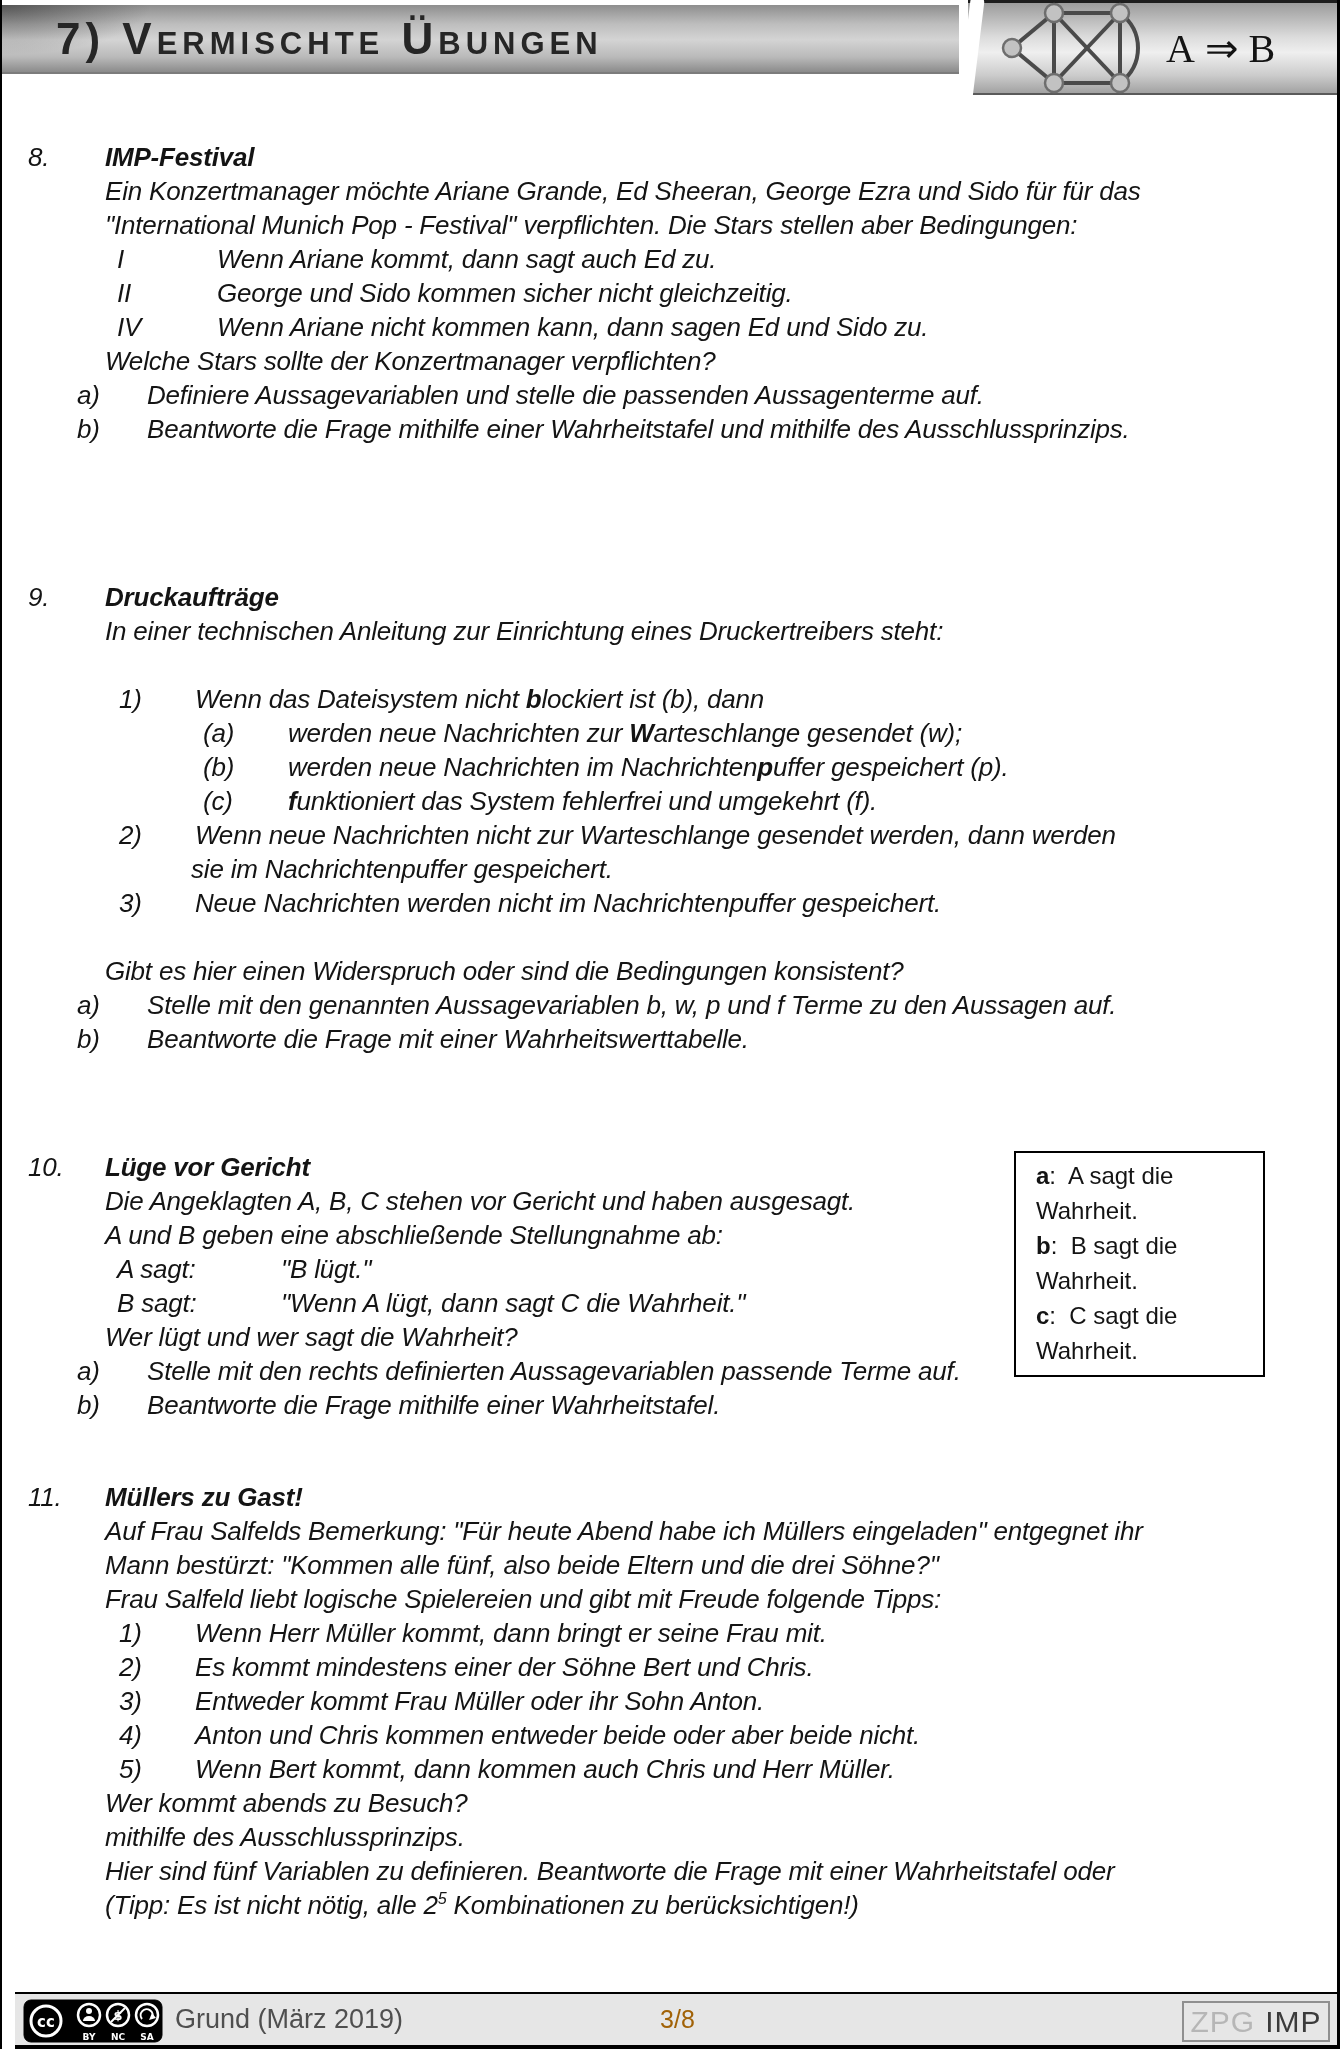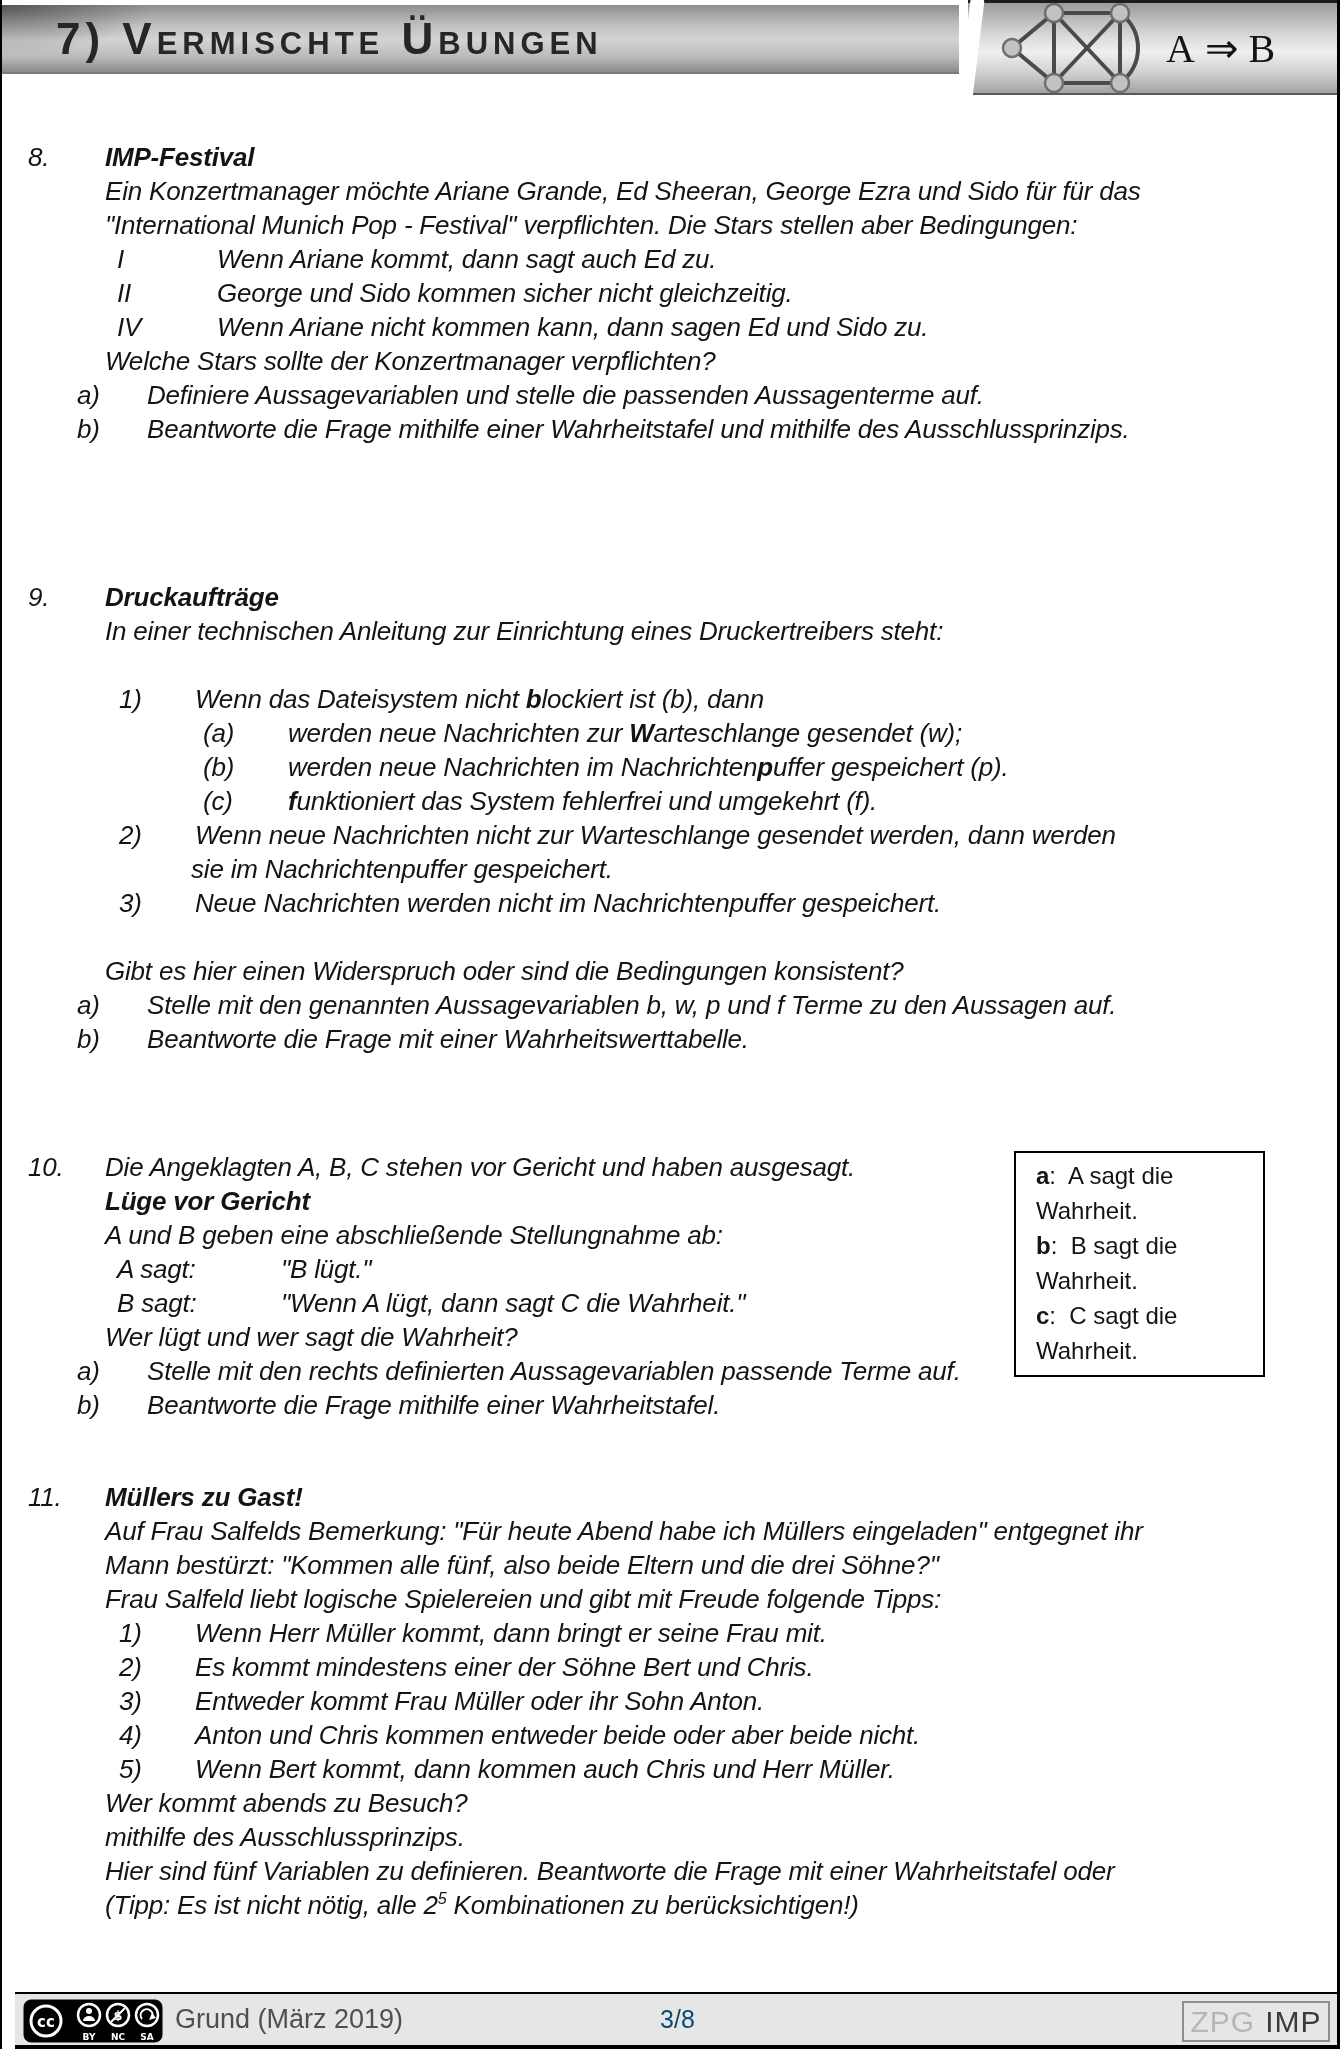--- a/index.html
+++ b/index.html
@@ -77,21 +77,21 @@
     background:#e6e6e6;border-top:2px solid #000;border-bottom:4px solid #000;z-index:30;margin-left:15px;
   }
   .ccbadge{position:absolute;left:8px;top:5px;}
   .credit{
     position:absolute;left:160px;top:0;height:100%;display:flex;align-items:center;
     font-size:27px;color:#4f4f4f;
   }
   .pagenum{
     position:absolute;left:0;right:0;top:0;height:100%;
     display:flex;align-items:center;justify-content:center;
-    font-size:25px;color:#0c4a6e;
+    font-size:25px;color:#a16207;
   }
   .zpgbox{
     position:absolute;right:10px;top:7px;width:148px;height:41px;box-sizing:border-box;
     border:2px solid #8f8f8f;display:flex;align-items:center;justify-content:center;gap:10px;
     font-size:30px;letter-spacing:1px;
   }
   .zpg{color:#b6b6b6;}
   .imp{color:#3b3b3b;}
 </style>
 </head>
@@ -214,25 +214,25 @@
       <span class="txt">Stelle mit den genannten Aussagevariablen b, w, p und f Terme zu den Aussagen auf.</span>
     </div>
   <div class="ln ab">
       <span class="pre">b)</span>
       <span class="txt">Beantworte die Frage mit einer Wahrheitswerttabelle.</span>
     </div>
 </section>
 
 <section class="ex" style="top:1150px;">
   <div class="exnum">10.</div>
-  <div class="ln">
-      <span class="txt">Die Angeklagten A, B, C stehen vor Gericht und haben ausgesagt.</span>
-    </div>
   <div class="ln ttl">
       <span class="txt">Lüge vor Gericht</span>
+    </div>
+  <div class="ln">
+      <span class="txt">Die Angeklagten A, B, C stehen vor Gericht und haben ausgesagt.</span>
     </div>
   <div class="ln">
       <span class="txt">A und B geben eine abschließende Stellungnahme ab:</span>
     </div>
   <div class="ln say">
       <span class="pre">A sagt:</span>
       <span class="txt">"B lügt."</span>
     </div>
   <div class="ln say">
       <span class="pre">B sagt:</span>

